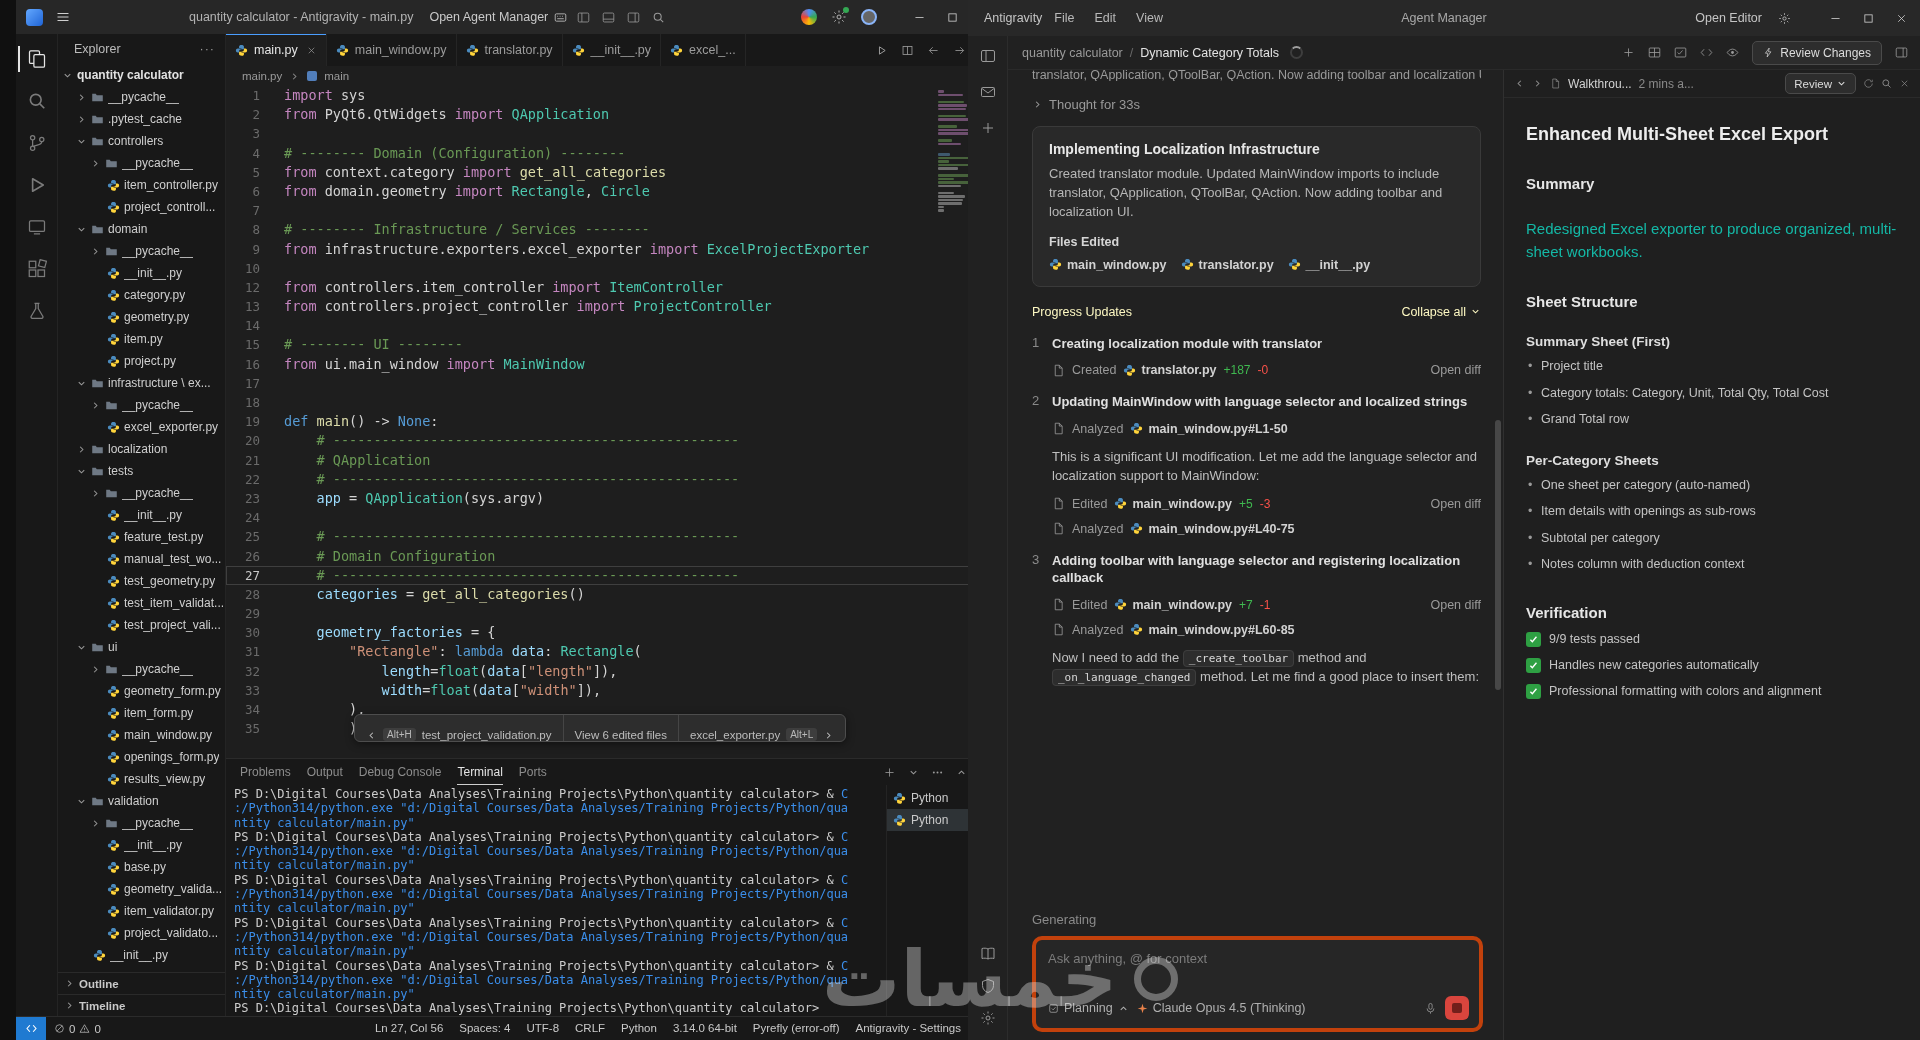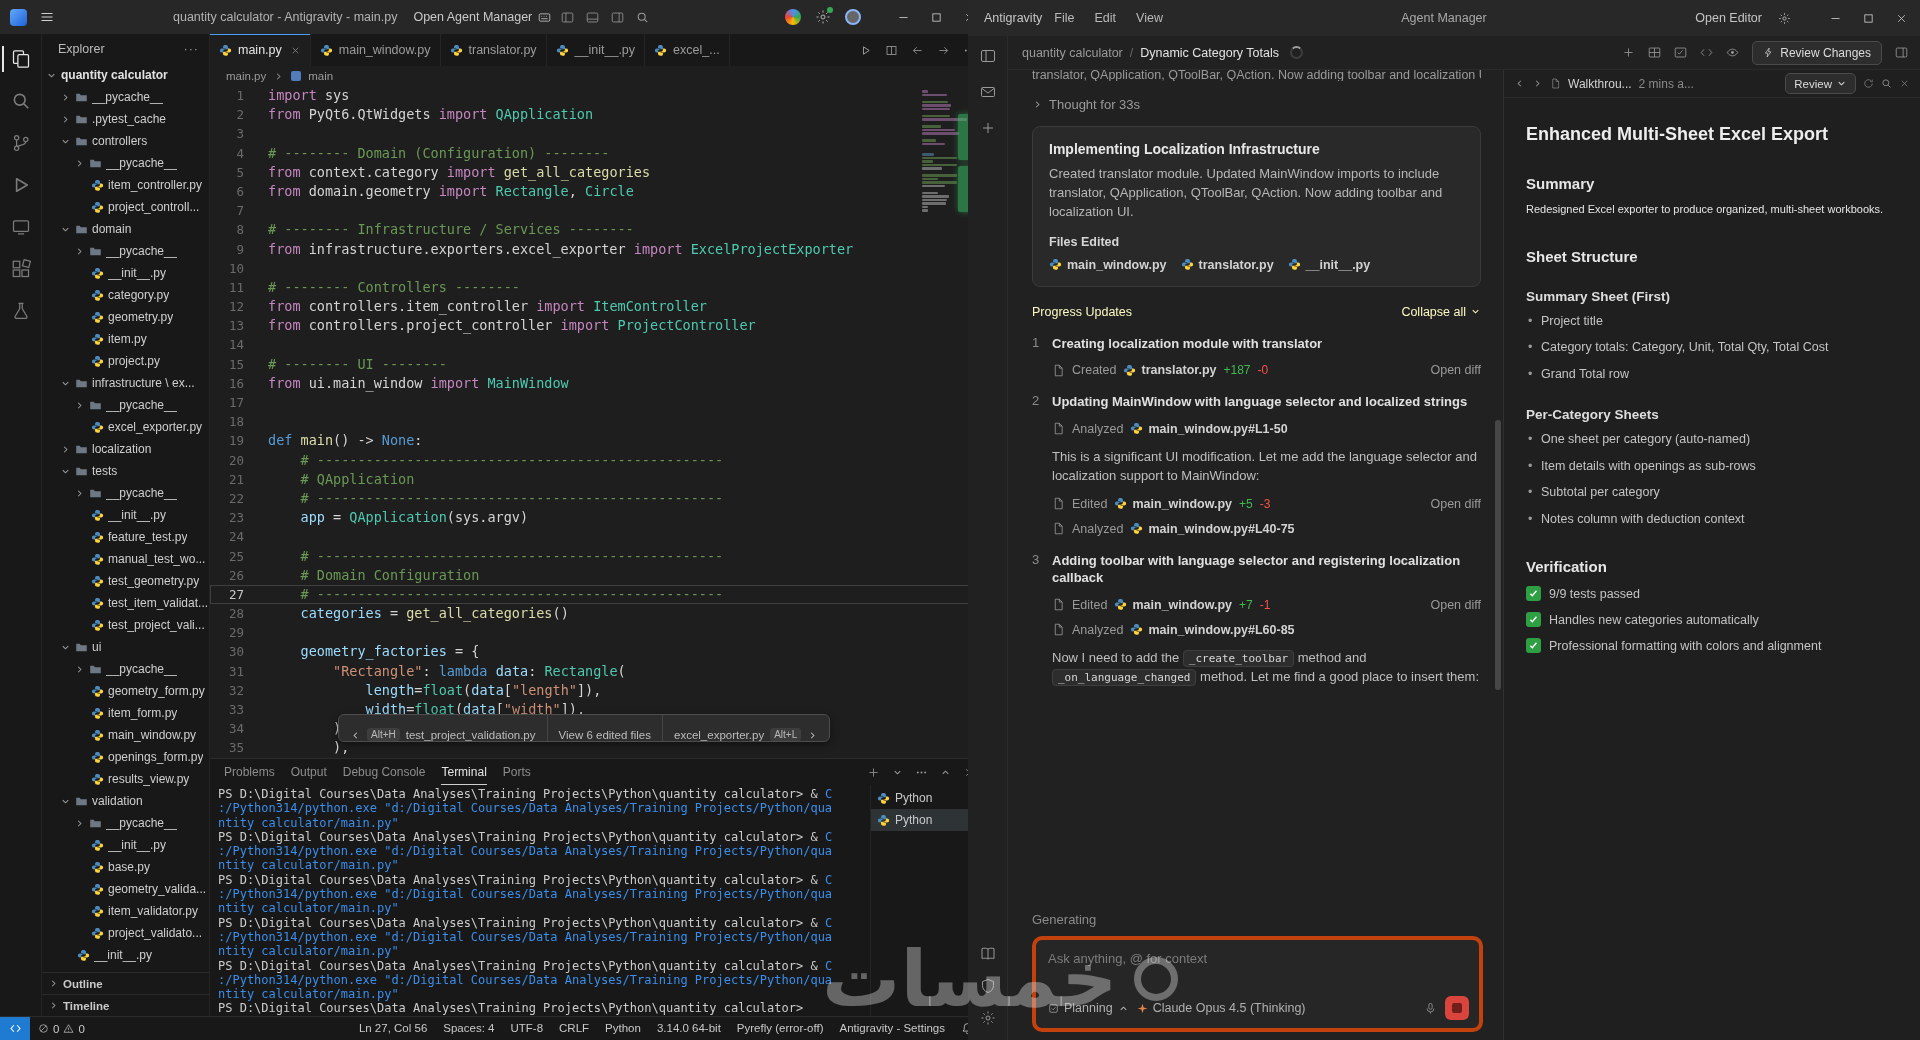--- a/index.html
+++ b/index.html
@@ -3,21 +3,21 @@
 <meta charset="utf-8">
 <style>
 *{margin:0;padding:0;box-sizing:border-box}
 html,body{width:1920px;height:1040px;overflow:hidden;background:#101010;font-family:"Liberation Sans",sans-serif}
 .page{position:relative;width:1920px;height:1040px;font-size:13px;color:#ccc}
 svg.ic{width:16px;height:16px;display:block;flex:none}
 svg.ic.sm{width:13px;height:13px}
 svg.ic.xs{width:11px;height:11px}
 
 
-.win-edit{position:absolute;left:0;top:0;width:988px;height:1040px;display:flex;flex-direction:column;background:#0ea5e9;border-right:2px solid #060606}
+.win-edit{position:absolute;left:16px;top:0;width:988px;height:1040px;display:flex;flex-direction:column;background:#0ea5e9;border-right:2px solid #060606}
 .tb{height:34px;background:#272727;display:flex;align-items:center;padding:0 10px;color:#bdbdbd;font-size:12.5px;flex:none}
 .logo{width:17px;height:17px;border-radius:4px;background:linear-gradient(135deg,#63a8ff,#1f64d6);flex:none}
 .tb .menu-ic{margin-left:12px;color:#cfcfcf}
 .tb-title{margin-left:118px;color:#b3b3b3;white-space:nowrap}
 .tb-agent{margin-left:16px;display:flex;align-items:center;gap:6px;color:#c9c9c9;white-space:nowrap}
 .tb-icons{display:flex;gap:12px;color:#9a9a9a;margin-left:10px;align-items:center}
 .tb-right{margin-left:auto;display:flex;align-items:center;gap:14px}
 .chrome-ball{width:16px;height:16px;border-radius:50%;background:conic-gradient(#4f8df7,#34a853,#fbbc05,#ea4335,#4f8df7);flex:none}
 .gear-wrap{position:relative;color:#b5b5b5}
 .gear-dot{position:absolute;right:-2px;top:-2px;width:6px;height:6px;border-radius:50%;background:#34a853}
@@ -141,21 +141,21 @@
 .wt{flex:1;border-left:1px solid #303030;display:flex;flex-direction:column;min-width:0;background:#1f1f1f}
 .wt-head{height:28px;display:flex;align-items:center;gap:7px;padding:0 10px;font-size:12px;color:#8f8f8f;flex:none;border-bottom:1px solid #2a2a2a}
 .wt-title{color:#d3d3d3}
 .wt-time{color:#8a8a8a}
 .wt-head .grow{flex:1}
 .btn.small{height:21px;padding:0 8px;font-size:11.5px;gap:4px}
 .wt-doc{flex:1;overflow:hidden;padding:16px 18px 0 22px}
 .d-h1{font-size:18px;font-weight:700;color:#ededed;margin:10px 0 8px}
 .d-h2{font-size:15px;font-weight:700;color:#e6e6e6;margin:30px 0 2px}
 .d-h3{font-size:13.5px;font-weight:700;color:#dedede;margin:24px 0 2px}
-.d-p{font-size:11px;color:#e5e5e5;line-height:1.5;margin-top:9px}
+.d-p{font-size:15px;color:#14b8a6;line-height:1.5;margin-top:26px}
 .wt-doc ul{list-style:none;margin-top:6px}
 .wt-doc li{position:relative;padding-left:15px;font-size:12.5px;color:#c4c4c4;margin:9px 0;line-height:1.4}
 .wt-doc li::before{content:'•';position:absolute;left:2px;color:#9a9a9a}
 .checks{margin-top:10px}
 .chk{display:flex;align-items:center;gap:8px;font-size:12.5px;color:#c4c4c4;margin:11px 0}
 .chk .box{width:15px;height:15px;border-radius:3px;background:#2ea043;display:flex;align-items:center;justify-content:center;flex:none}
 
 
 .wm{position:absolute;left:822px;top:940px;z-index:60;display:flex;align-items:center;gap:16px;color:rgba(228,228,228,.38);pointer-events:none}
 .wm .txt{font-size:78px;font-weight:700;font-family:"DejaVu Sans",sans-serif;line-height:1}
@@ -742,24 +742,20 @@
                 <span class="ln">8</span>
                 <pre><span class="tk-m"># -------- Infrastructure / Services --------</span></pre>
               </div>
               <div class="crow ">
                 <span class="ln">9</span>
                 <pre><span class="tk-k">from</span><span class="tk-p"> infrastructure.exporters.excel_exporter </span><span class="tk-k">import</span><span class="tk-c"> ExcelProjectExporter</span></pre>
               </div>
               <div class="crow ">
                 <span class="ln">10</span>
                 <pre></pre>
-              </div>
-              <div class="crow ">
-                <span class="ln">11</span>
-                <pre><span class="tk-m"># -------- Controllers --------</span></pre>
               </div>
               <div class="crow ">
                 <span class="ln">12</span>
                 <pre><span class="tk-k">from</span><span class="tk-p"> controllers.item_controller </span><span class="tk-k">import</span><span class="tk-c"> ItemController</span></pre>
               </div>
               <div class="crow ">
                 <span class="ln">13</span>
                 <pre><span class="tk-k">from</span><span class="tk-p"> controllers.project_controller </span><span class="tk-k">import</span><span class="tk-c"> ProjectController</span></pre>
               </div>
               <div class="crow ">

